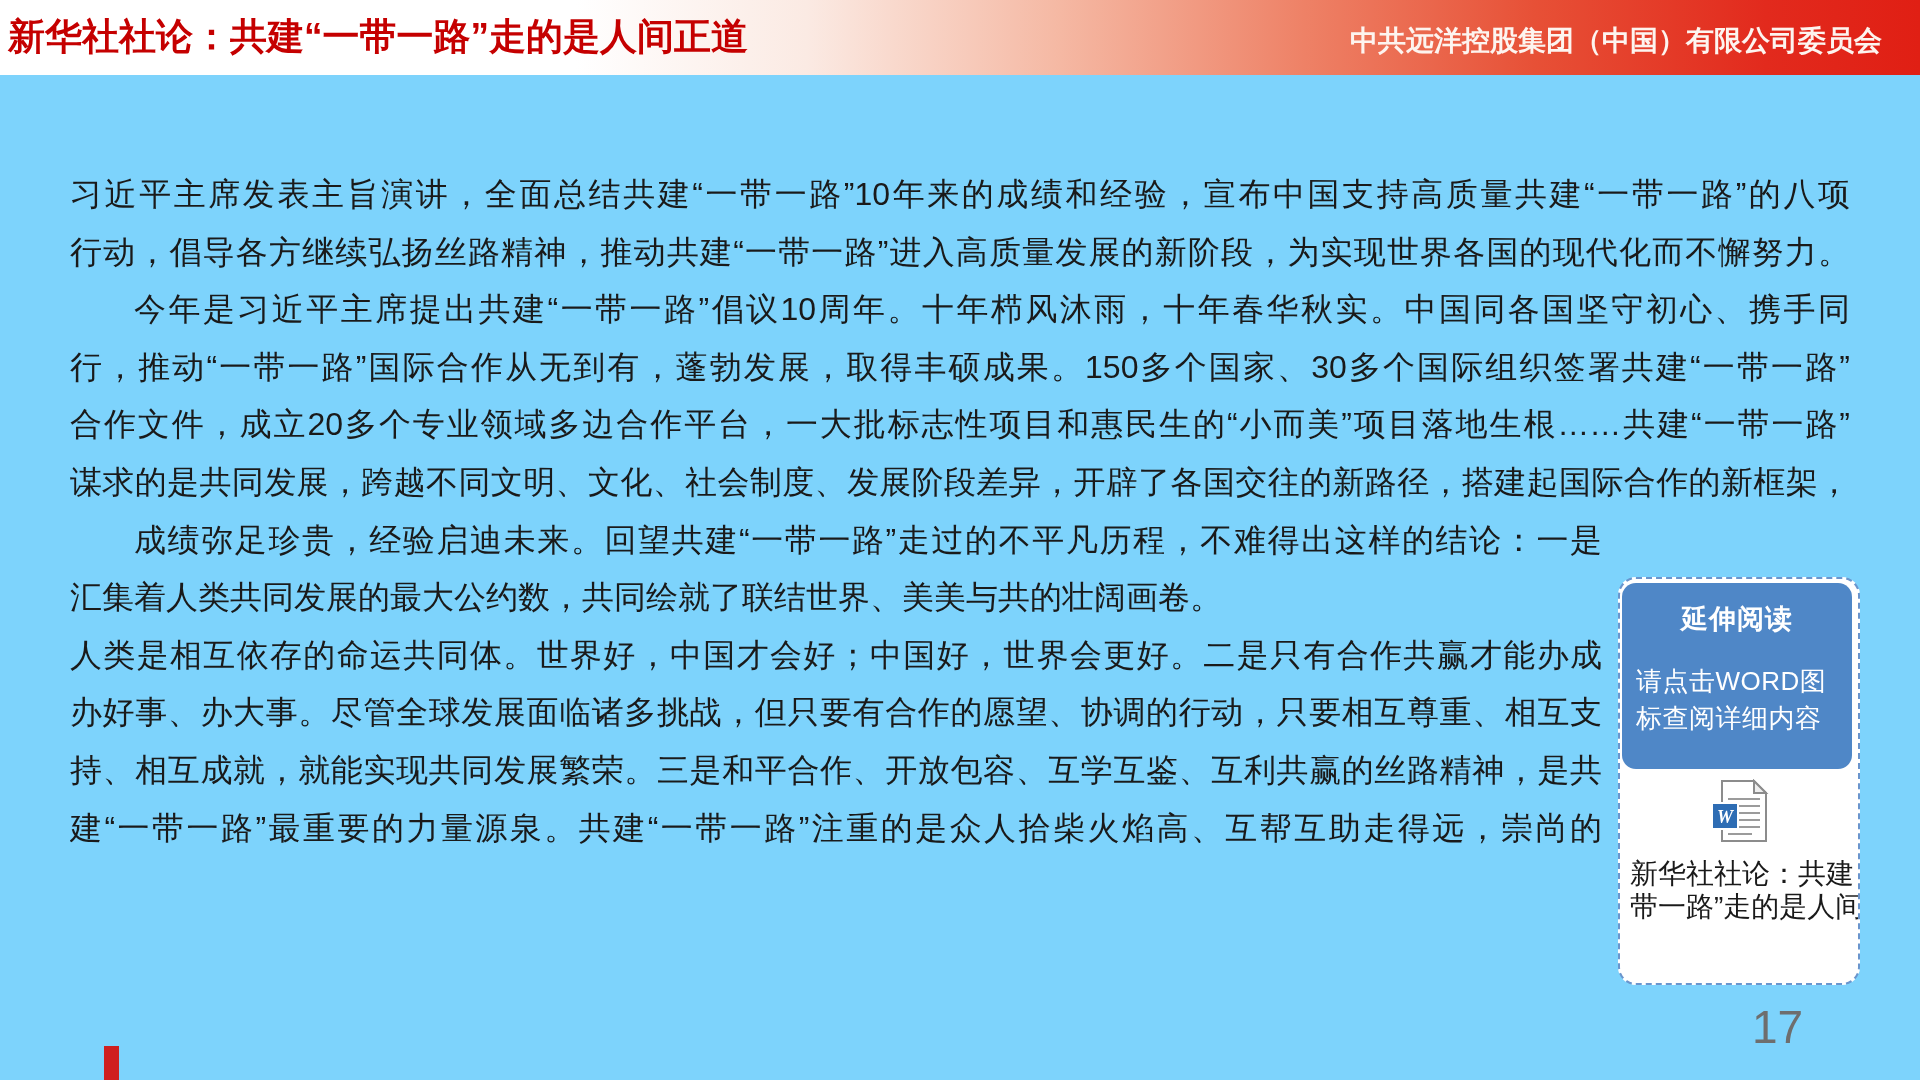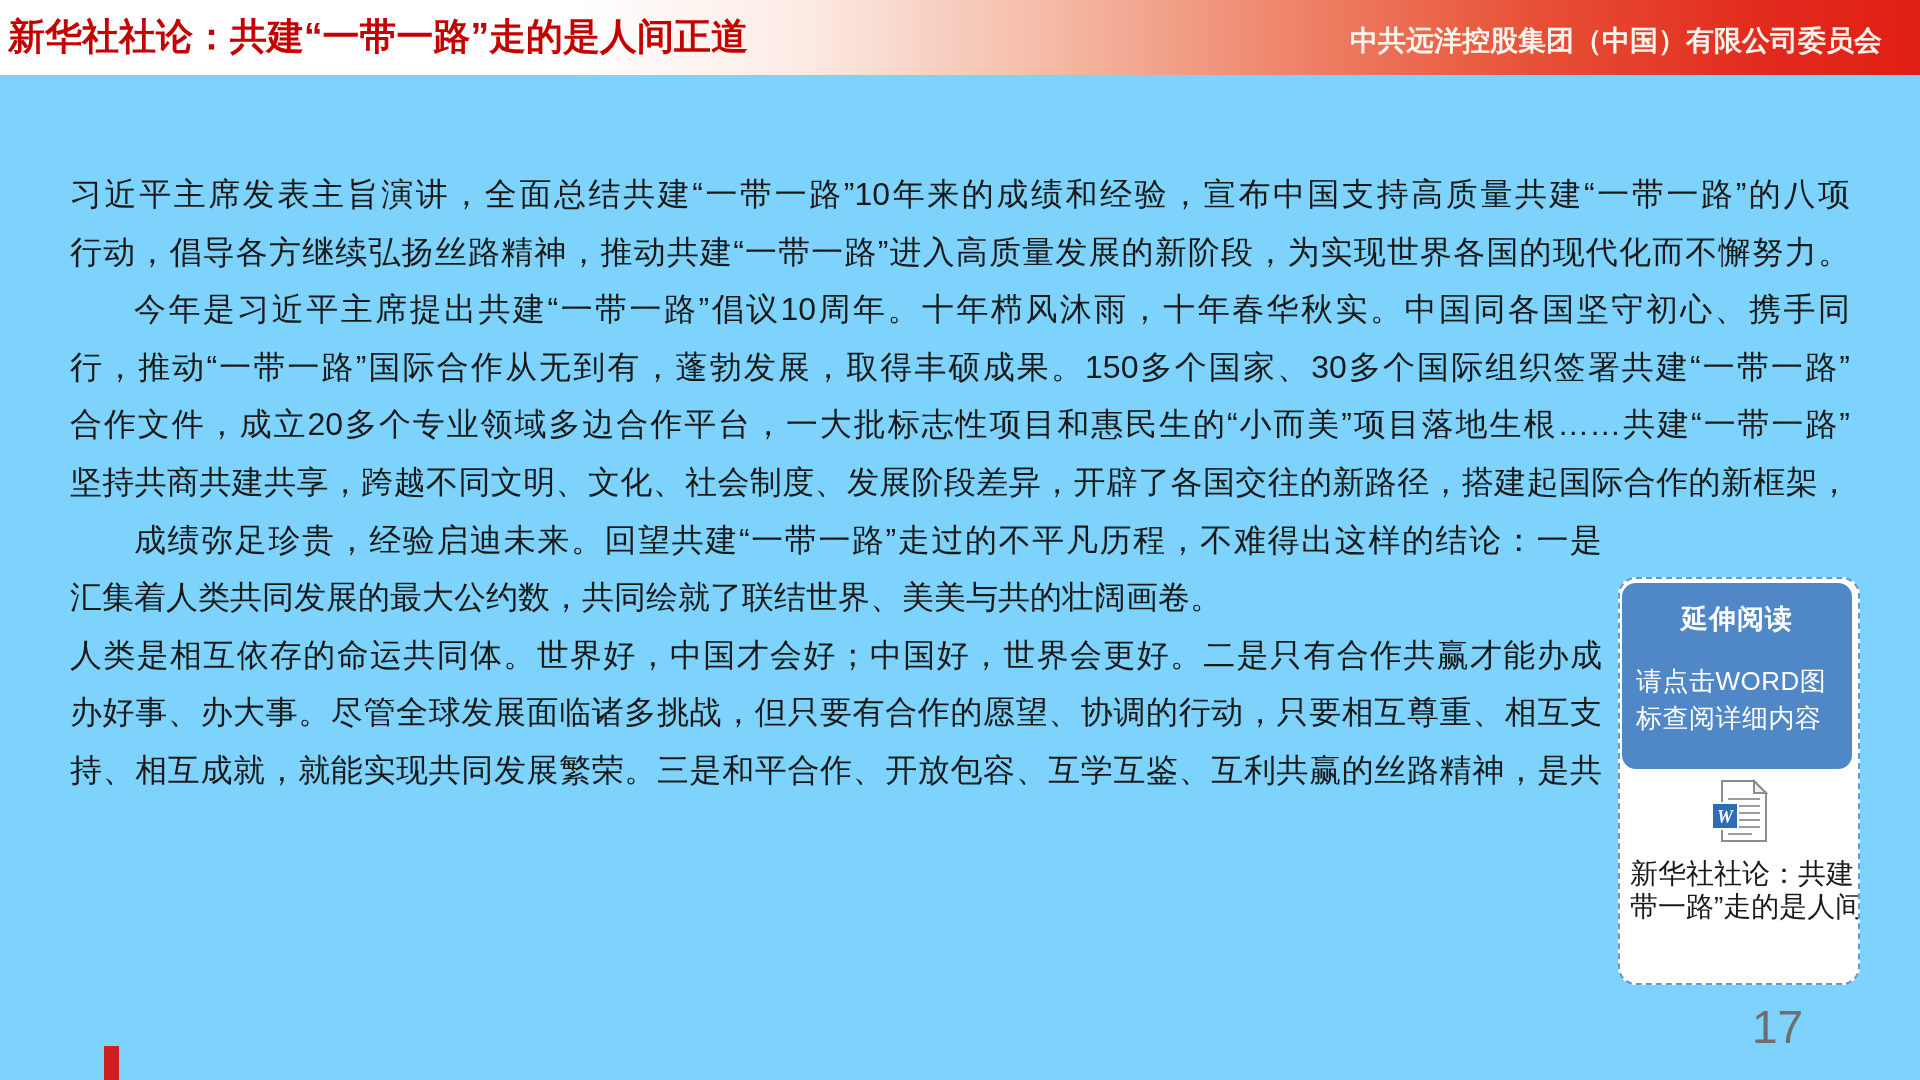--- a/index.html
+++ b/index.html
@@ -86,26 +86,27 @@
     <div class="banner-title">新华社社论：共建“一带一路”走的是人间正道</div>
     <div class="banner-org">中共远洋控股集团（中国）有限公司委员会</div>
   </header>
 
   <main class="body-text">
     <div class="tline full">习近平主席发表主旨演讲，全面总结共建“一带一路”10年来的成绩和经验，宣布中国支持高质量共建“一带一路”的八项</div>
     <div class="tline full">行动，倡导各方继续弘扬丝路精神，推动共建“一带一路”进入高质量发展的新阶段，为实现世界各国的现代化而不懈努力。</div>
     <div class="tline full indent">今年是习近平主席提出共建“一带一路”倡议10周年。十年栉风沐雨，十年春华秋实。中国同各国坚守初心、携手同</div>
     <div class="tline full">行，推动“一带一路”国际合作从无到有，蓬勃发展，取得丰硕成果。150多个国家、30多个国际组织签署共建“一带一路”</div>
     <div class="tline full">合作文件，成立20多个专业领域多边合作平台，一大批标志性项目和惠民生的“小而美”项目落地生根……共建“一带一路”</div>
-    <div class="tline full">坚持共商共建共享，跨越不同文明、文化、社会制度、发展阶段差异，开辟了各国交往的新路径，搭建起国际合作的新框架，</div>
+    <div class="tline full">谋求的是共同发展，跨越不同文明、文化、社会制度、发展阶段差异，开辟了各国交往的新路径，搭建起国际合作的新框架，</div>
     <div class="tline narrow indent">成绩弥足珍贵，经验启迪未来。回望共建“一带一路”走过的不平凡历程，不难得出这样的结论：一是</div>
     <div class="tline full last">汇集着人类共同发展的最大公约数，共同绘就了联结世界、美美与共的壮阔画卷。</div>
     <div class="tline narrow">人类是相互依存的命运共同体。世界好，中国才会好；中国好，世界会更好。二是只有合作共赢才能办成事、</div>
     <div class="tline narrow">办好事、办大事。尽管全球发展面临诸多挑战，但只要有合作的愿望、协调的行动，只要相互尊重、相互支</div>
     <div class="tline narrow">持、相互成就，就能实现共同发展繁荣。三是和平合作、开放包容、互学互鉴、互利共赢的丝路精神，是共</div>
+    <div class="tline narrow">建“一带一路”最重要的力量源泉。共建“一带一路”注重的是众人拾柴火焰高、互帮互助走得远，崇尚的</div>
   </main>
 
   <aside class="reading-box">
     <div class="blue-panel">
       <div class="panel-title">延伸阅读</div>
       <div class="panel-instruction">请点击WORD图标查阅详细内容</div>
     </div>
     <div class="doc-area">
       <div class="doc-icon-wrap">
         <svg width="62" height="66" viewBox="0 0 62 66">

